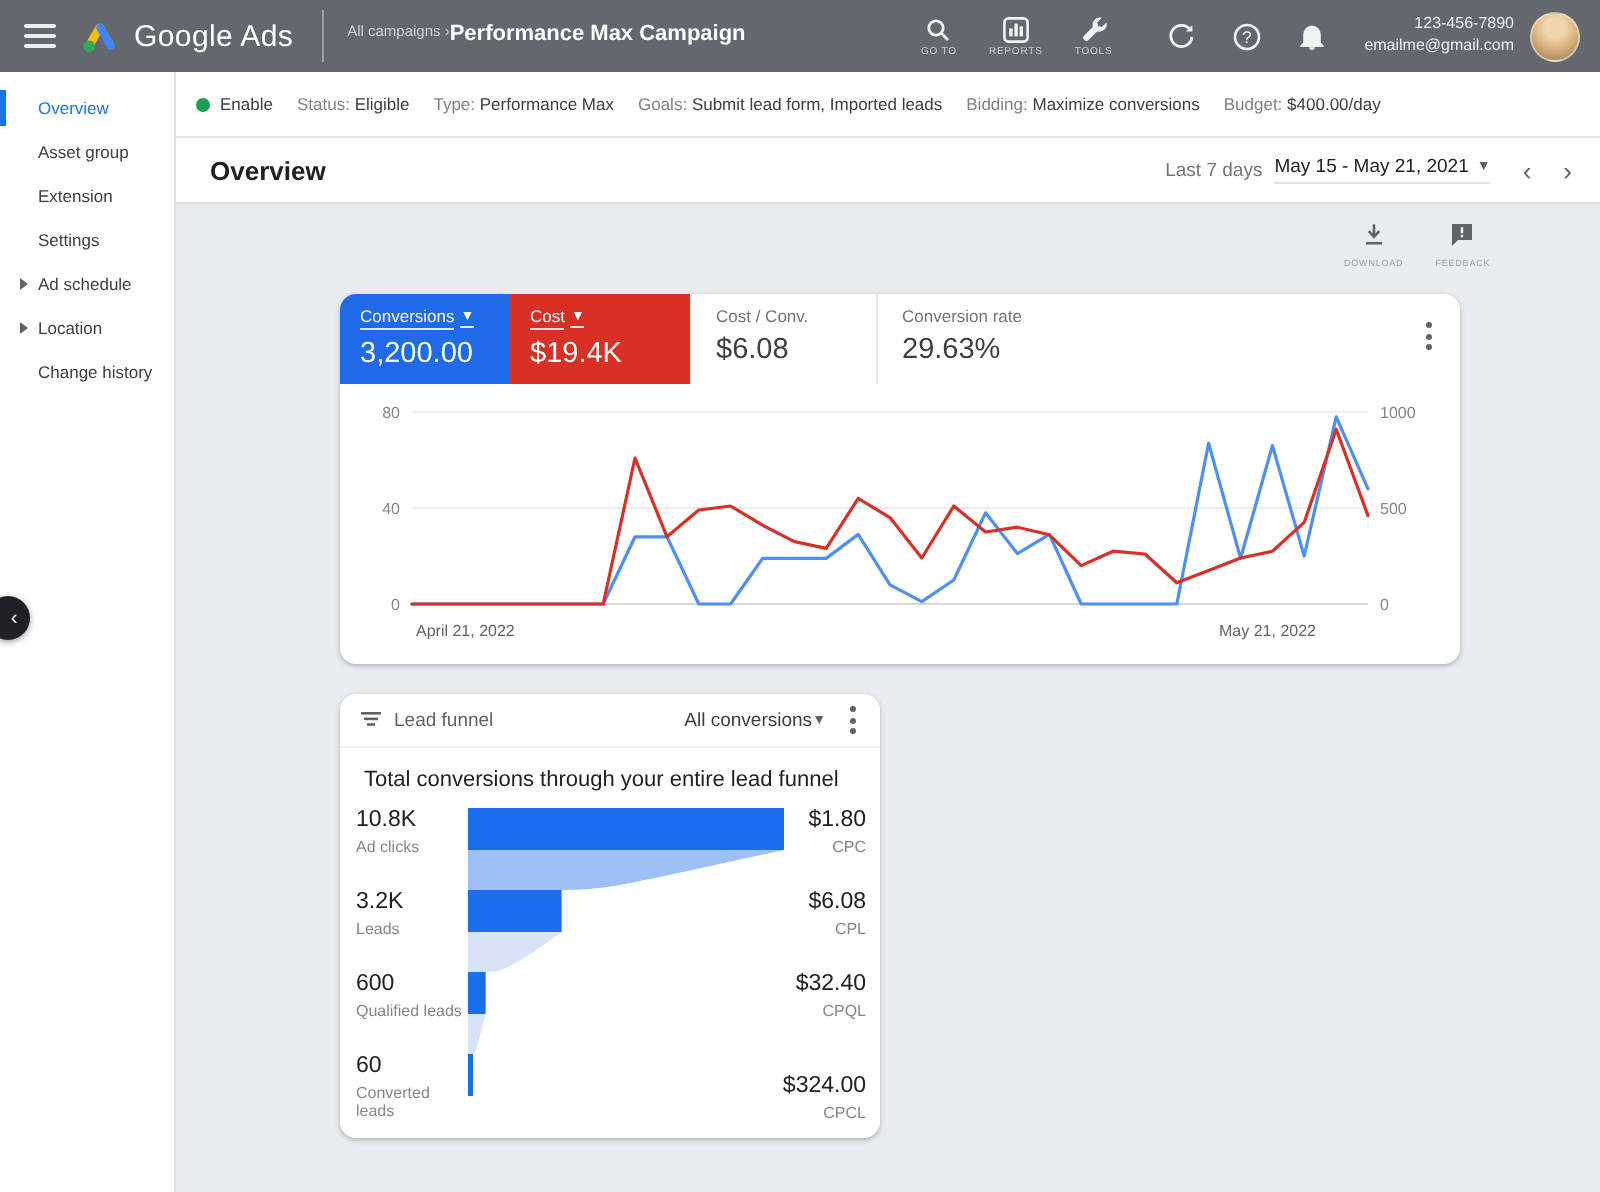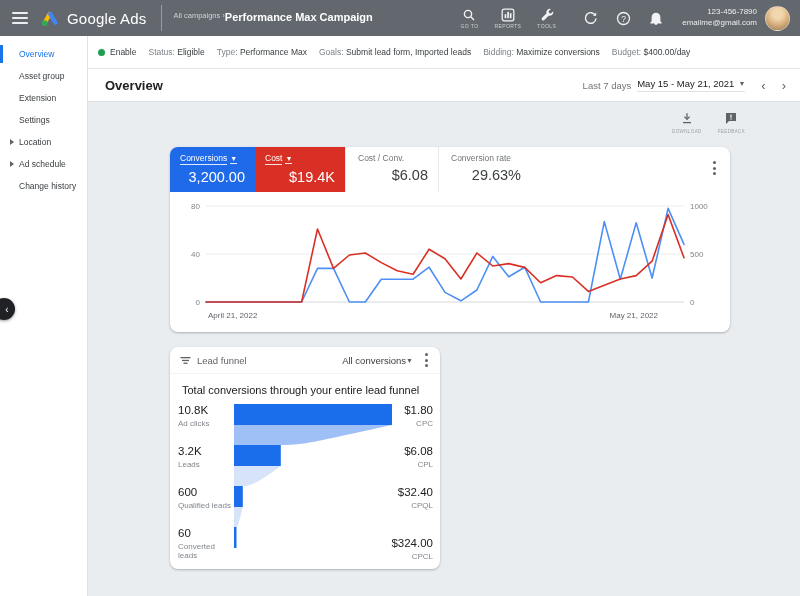--- a/index.html
+++ b/index.html
@@ -59,21 +59,21 @@
   .action .lbl { font-size:4.5px; letter-spacing:.4px; color:#9aa0a6; }
 
   .card { position:absolute; background:#fff; border-radius:8px; box-shadow:0 1px 2px rgba(60,64,67,.25), 0 1px 3px rgba(60,64,67,.1); }
   .chart-card { left:82px; top:45px; width:560px; height:185px; }
   .funnel-card { left:82px; top:245px; width:270px; height:222px; }
 
   
   .scorecards { display:flex; height:45px; border-radius:8px 8px 0 0; overflow:hidden; }
   .sc { padding:6px 10px 0 10px; }
   .sc .sc-label { font-size:8.5px; display:flex; align-items:center; gap:3px; }
-  .sc .sc-value { font-size:14.5px; margin-top:4px;text-align:right; }
+  .sc .sc-value { font-size:14.5px; margin-top:4px; }
   .sc-colored { color:#fff; cursor:pointer; }
   .sc-colored .sc-label span { border-bottom:1px solid rgba(255,255,255,.85); padding-bottom:1px; }
   .sc-blue { width:85px; }
   .sc-red { width:90px; }
   .sc-white { width:93px; border-left:1px solid #e8eaed; color:#70757a; padding-left:12px; }
   .sc-white .sc-value { color:#3c4043; }
   .sc-white:first-of-type { border-left:none; }
   .sc-fill { flex:1; display:flex; justify-content:flex-end; align-items:flex-start; padding:12px 12px 0 0; }
   .dots-v { display:flex; flex-direction:column; gap:2.5px; cursor:pointer; padding:2px; }
   .dots-v i { width:3px; height:3px; border-radius:50%; background:#5f6368; }
@@ -186,25 +186,25 @@
         <span>Asset group</span>
       </div>
     <div class="side-item">
         <span>Extension</span>
       </div>
     <div class="side-item">
         <span>Settings</span>
       </div>
     <div class="side-item">
         <span class="tri"></span>
+        <span>Ad schedule</span>
+      </div>
+    <div class="side-item">
+        <span class="tri"></span>
         <span>Location</span>
-      </div>
-    <div class="side-item">
-        <span class="tri"></span>
-        <span>Ad schedule</span>
       </div>
     <div class="side-item">
         <span>Change history</span>
       </div>
   </div>
 
   <div class="main">
 
     <div class="statusbar">
       <div class="enable-chip">

